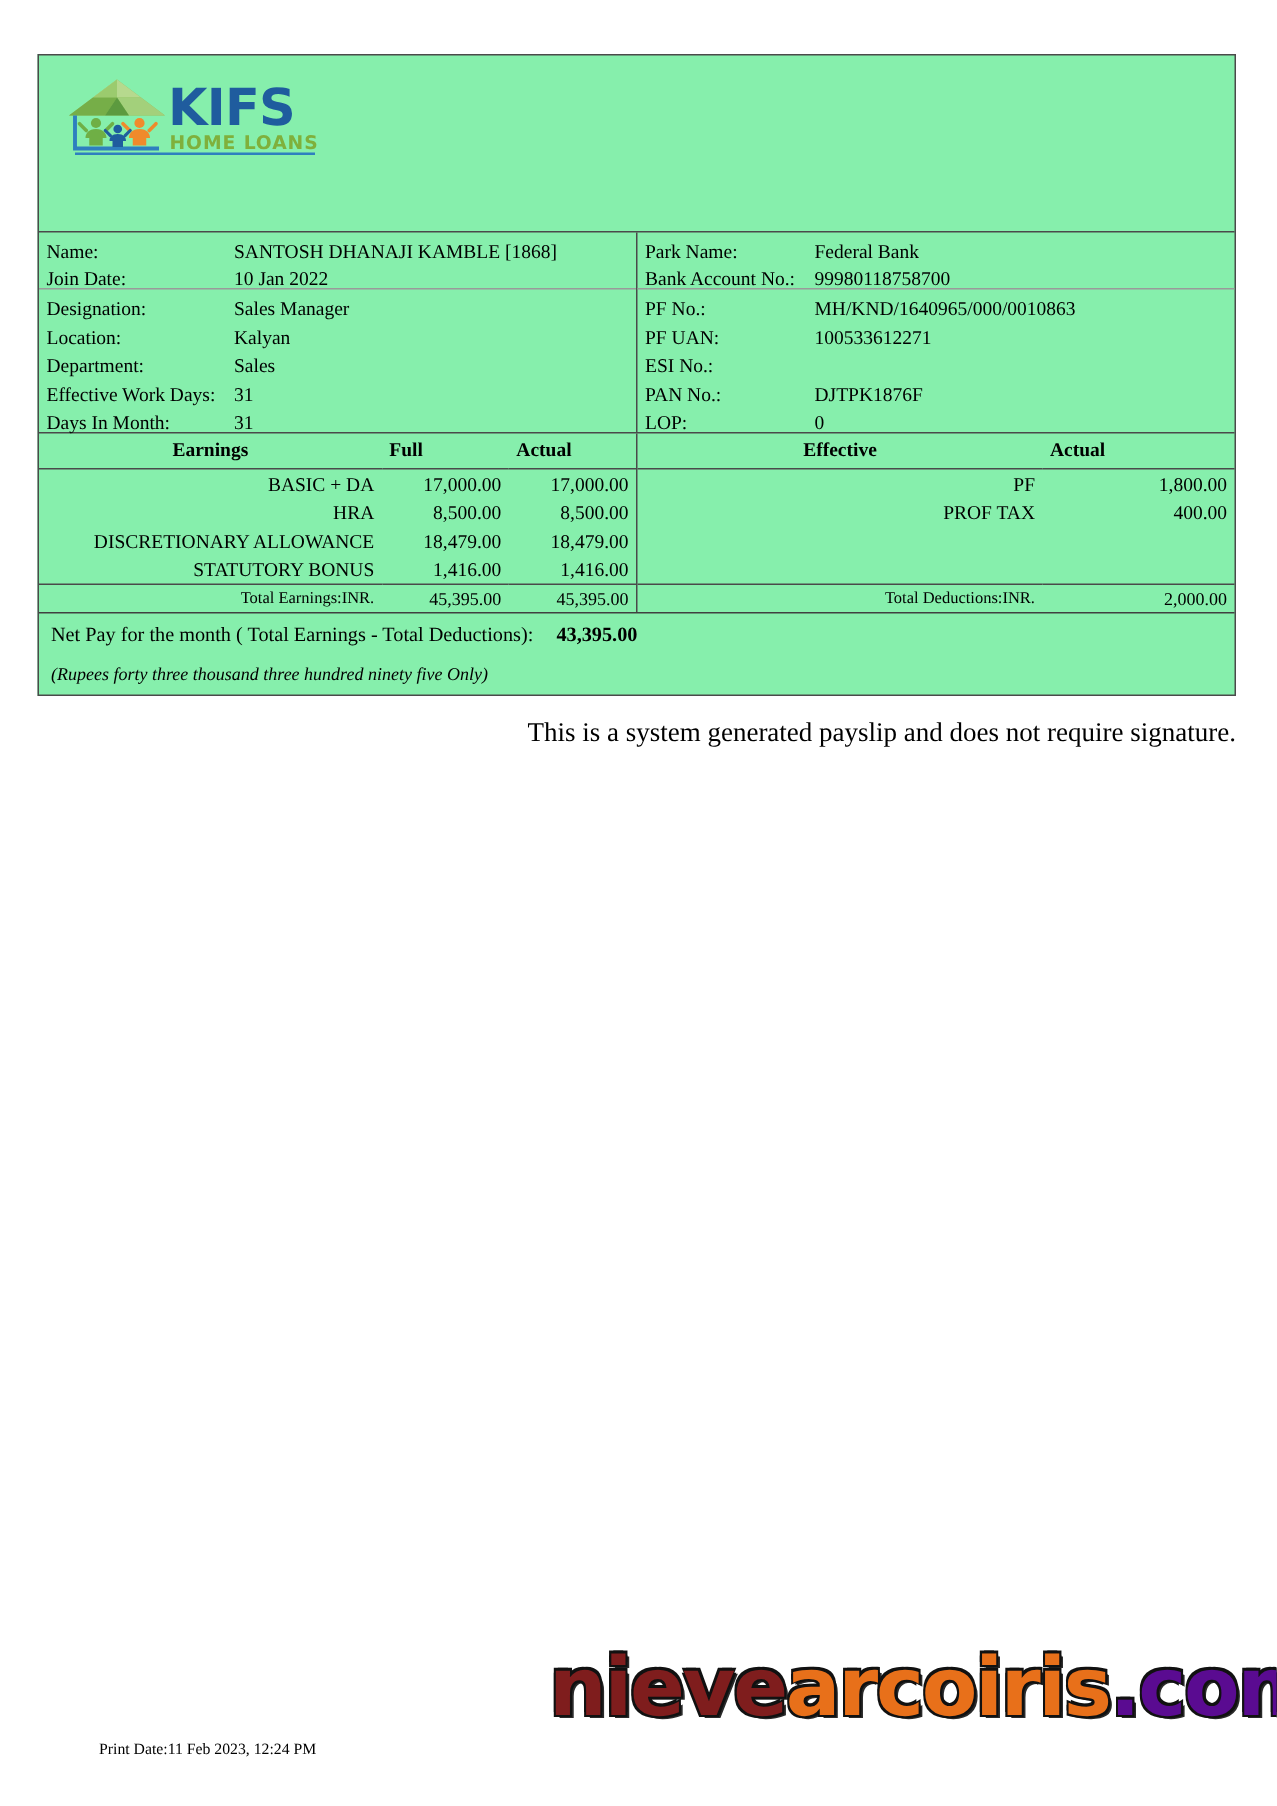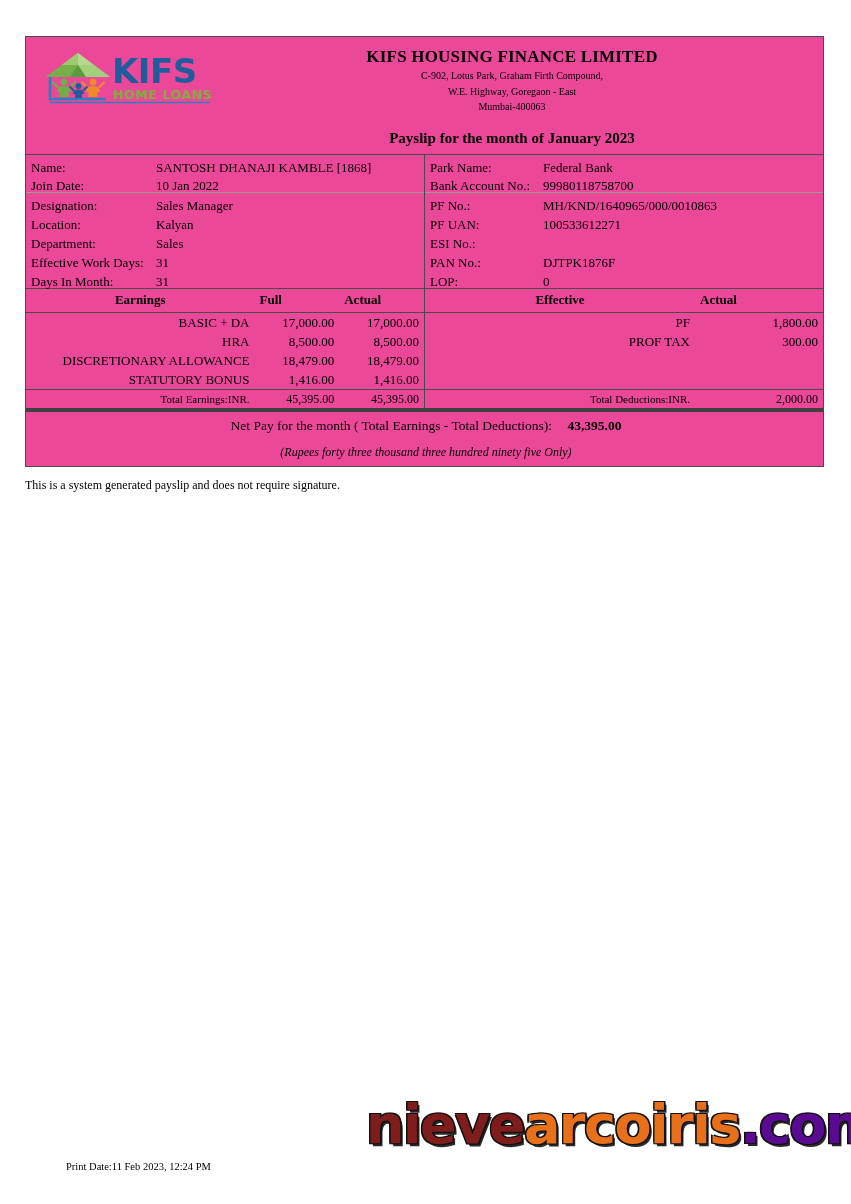--- a/index.html
+++ b/index.html
@@ -17,21 +17,21 @@
   }
 
   
   .payslip {
     position: absolute;
     left: 25px;
     top: 36px;
     width: 799px;
     border: 1px solid #4a4a4a;
     box-sizing: border-box;
-    background: #ec4899;
+    background: #86efac;
   }
 
   
   .header-band {
     display: flex;
     align-items: flex-start;
     border-bottom: 1px solid #4a4a4a;
     min-height: 118px;
     box-sizing: border-box;
   }
@@ -124,42 +124,41 @@
   }
   table.ed tr.total-row td.c-num { font-size: 12px; }
   td.filler { height: 19px; }
 
   .earn-name { width: 240px; }
   .earn-num  { width: 79px; }
   .ded-name  { width: 260px; }
 
   
   .netpay-band {
-    border-top: 4px solid #404040;
+    border-top: 1px solid #404040;
     padding: 7px 5px 8px 8px;
     box-sizing: border-box;
-    text-align: center;
   }
   .netpay-line { font-size: 13.5px; line-height: 1.0; }
   .netpay-amount { font-weight: bold; margin-left: 12px; }
   .netpay-words {
     font-size: 12px;
     font-style: italic;
     margin-top: 13px;
     line-height: 1.0;
   }
 
   
   .system-note {
     position: absolute;
     left: 25px;
     top: 478px;
     width: 799px;
-    text-align: left;
-    font-size: 12px;
+    text-align: right;
+    font-size: 18px;
   }
 
   
   .print-date {
     position: absolute;
     left: 22px;
     top: 1161px;
     font-size: 10.5px;
     font-family: "Liberation Serif", "DejaVu Serif", serif;
     margin-left: 44px;
@@ -225,27 +224,20 @@
         </g>
 
         <text x="74" y="36" font-family="DejaVu Sans, Liberation Sans, sans-serif" font-size="34" font-weight="bold" fill="#1F5C9E" letter-spacing="-0.5">KIFS</text>
 
         <text x="75" y="52" font-family="DejaVu Sans, Liberation Sans, sans-serif" font-size="12.5" font-weight="bold" fill="#7FB03C" letter-spacing="0.6">HOME LOANS</text>
 
         <line x1="12" y1="55.5" x2="172" y2="55.5" stroke="#2E7FBF" stroke-width="1.6"></line>
       </svg>
     </div>
 
-    <div class="company-cell">
-      <div class="company-name">KIFS HOUSING FINANCE LIMITED</div>
-      <div class="company-addr">C-902, Lotus Park, Graham Firth Compound,</div>
-      <div class="company-addr">W.E. Highway, Goregaon - East</div>
-      <div class="company-addr">Mumbai-400063</div>
-      <div class="payslip-title">Payslip for the month of January 2023</div>
-    </div>
   </div>
 
   <div class="info-band">
 
     <div class="info-col left">
       <div class="info-row">
         <span class="info-label">Name:</span>
         <span class="info-value">SANTOSH DHANAJI KAMBLE [1868]</span>
       </div>
       <div class="info-row sep-below">
@@ -355,21 +347,21 @@
             <th class="c-num">Actual</th>
           </tr>
         </thead>
         <tbody>
           <tr>
             <td class="c-name">PF</td>
             <td class="c-num">1,800.00</td>
           </tr>
           <tr>
             <td class="c-name">PROF TAX</td>
-            <td class="c-num">300.00</td>
+            <td class="c-num">400.00</td>
           </tr>
           <tr>
             <td class="filler"></td>
             <td class="filler"></td>
           </tr>
           <tr>
             <td class="filler"></td>
             <td class="filler"></td>
           </tr>
           <tr class="total-row">

